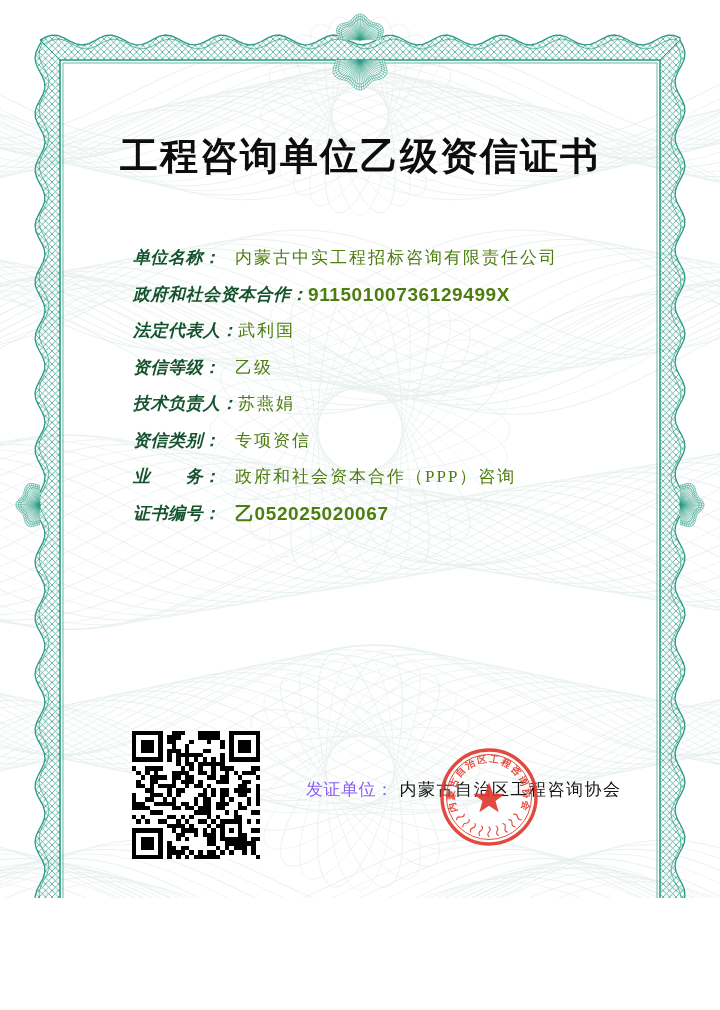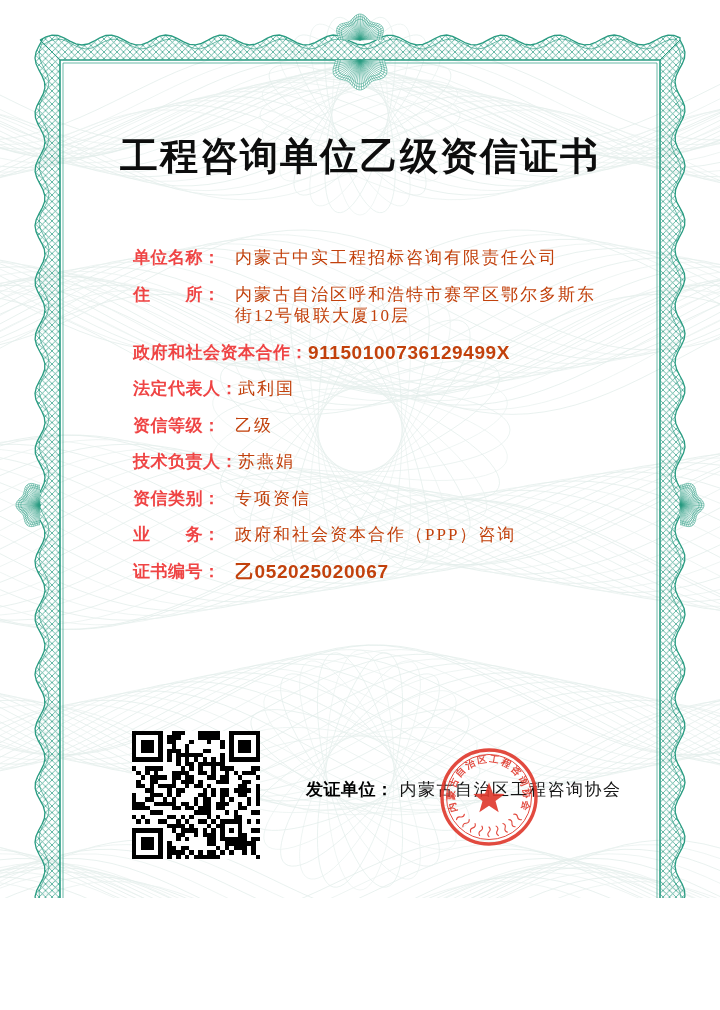--- a/index.html
+++ b/index.html
@@ -4,29 +4,29 @@
 <style>
   html,body{margin:0;padding:0;background:#ffffff;}
   .page{position:relative;width:720px;height:898px;background:#fff;overflow:hidden;
         font-family:"Liberation Sans","DejaVu Sans",sans-serif;color:#111;}
   svg.layer{position:absolute;left:0;top:0;}
   .title{position:absolute;top:131px;left:0;right:0;margin:0;text-align:center;
          font-size:38px;font-weight:800;letter-spacing:2px;color:#0d0d0d;z-index:3;}
   .fields{position:absolute;left:133px;top:247px;width:475px;z-index:3;}
   .row{display:flex;align-items:flex-start;line-height:21.5px;margin-bottom:15px;}
   .row .label{flex:0 0 auto;min-width:102px;font-weight:700;font-size:17px;
-              letter-spacing:.5px;white-space:pre;color:#ef4444;}
+              letter-spacing:.5px;white-space:pre;color:#14532d;font-style:italic;}
   .row .value{font-family:"Liberation Serif","DejaVu Serif",serif;font-size:17px;
-              letter-spacing:2px;color:#c2410c;}
+              letter-spacing:2px;color:#4d7c0f;}
   .row.addr .value{max-width:368px;}
   .row.num .value{font-family:"Liberation Sans","DejaVu Sans",sans-serif;
                   font-weight:600;font-size:19px;letter-spacing:.6px;}
   .qr{position:absolute;left:132px;top:731px;width:128px;height:128px;z-index:3;}
   .issuer{position:absolute;left:306px;top:779px;z-index:3;white-space:nowrap;line-height:21px;}
-  .issuer .label{font-weight:700;font-size:17px;letter-spacing:.5px;color:#000000;}
+  .issuer .label{font-weight:400;font-size:17px;letter-spacing:.5px;color:#8b5cf6;}
   .issuer .value{font-family:"Liberation Serif","DejaVu Serif",serif;font-size:17px;
                  letter-spacing:1.5px;margin-left:6px;color:#151515;}
   .seal{position:absolute;left:419px;top:727px;width:140px;height:140px;z-index:4;opacity:.9;}
   .seal .ring{fill:none;}
   .seal .sealTxt{font-size:9.5px;font-weight:700;letter-spacing:2px;}
 </style>
 </head>
 <body>
 
 <div class="page">
@@ -480,24 +480,20 @@
         <path d="M-15.7,-0.0L-15.8,-0.8L-16.0,-1.7L-16.3,-2.6L-16.6,-3.5L-16.9,-4.5L-17.1,-5.6L-17.3,-6.6L-17.2,-7.7L-17.0,-8.7L-16.6,-9.6L-16.0,-10.4L-15.3,-11.1L-14.4,-11.6L-13.4,-12.0L-12.4,-12.4L-11.3,-12.6L-10.4,-12.8L-9.4,-13.0L-8.6,-13.3L-7.9,-13.6L-7.2,-14.1L-6.5,-14.7L-5.9,-15.4L-5.2,-16.1L-4.5,-16.9L-3.7,-17.6L-2.9,-18.3L-2.0,-18.8L-1.0,-19.1L0.0,-19.2L1.0,-19.1L2.0,-18.8L2.9,-18.3L3.7,-17.6L4.5,-16.9L5.2,-16.1L5.9,-15.4L6.5,-14.7L7.2,-14.1L7.9,-13.6L8.6,-13.3L9.4,-13.0L10.4,-12.8L11.3,-12.6L12.4,-12.4L13.4,-12.0L14.4,-11.6L15.3,-11.1L16.0,-10.4L16.6,-9.6L17.0,-8.7L17.2,-7.7L17.3,-6.6L17.1,-5.6L16.9,-4.5L16.6,-3.5L16.3,-2.6L16.0,-1.7L15.8,-0.8L15.7,-0.0"></path>
       </g>
     </svg>
 
   <h1 class="title">工程咨询单位乙级资信证书</h1>
 
   <div class="fields">
     <div class="row">
       <span class="label">单位名称：</span>
       <span class="value">内蒙古中实工程招标咨询有限责任公司</span>
-    </div>
-    <div class="row addr">
-      <span class="label">住　　所：</span>
-      <span class="value">内蒙古自治区呼和浩特市赛罕区鄂尔多斯东街12号银联大厦10层</span>
     </div>
     <div class="row num">
       <span class="label">政府和社会资本合作：</span>
       <span class="value">91150100736129499X</span>
     </div>
     <div class="row">
       <span class="label">法定代表人：</span>
       <span class="value">武利国</span>
     </div>
     <div class="row">

